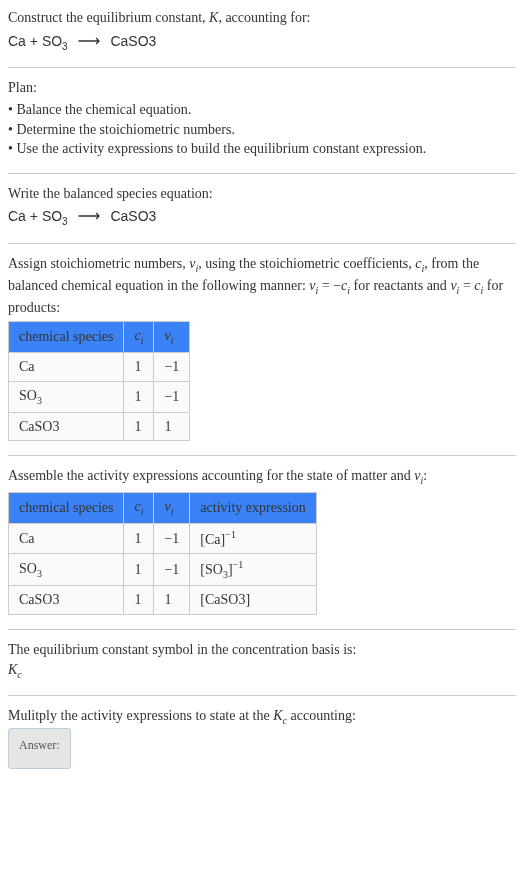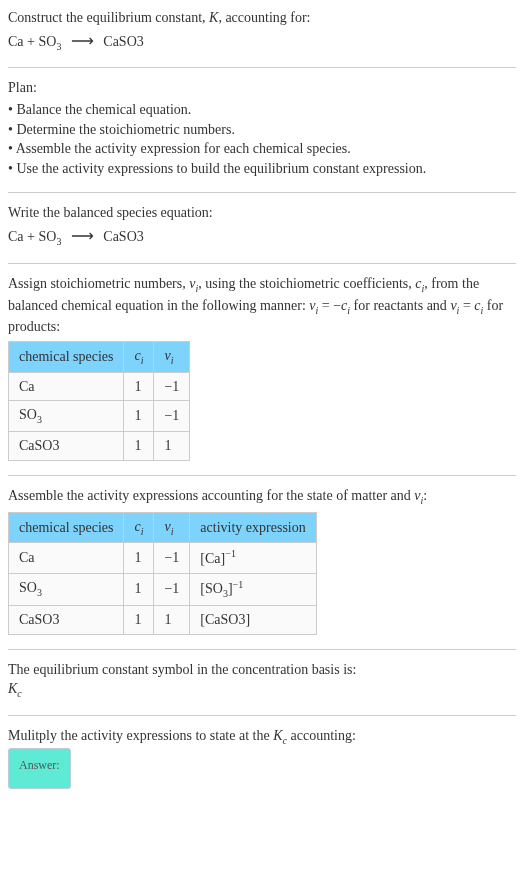--- a/index.html
+++ b/index.html
@@ -13,21 +13,21 @@
   }
   .section {
     margin-bottom: 14px;
   }
   hr {
     border: none;
     border-top: 1px solid #ccc;
     margin: 10px 0;
   }
   .equation {
-    font-family: Liberation Serif, serif;
+    font-family: Liberation Sans, sans-serif;
     margin: 2px 0 6px 0;
   }
   .sub {
     vertical-align: sub;
     font-size: 10px;
   }
   .sup {
     vertical-align: super;
     font-size: 10px;
   }
@@ -52,24 +52,24 @@
     margin-top: 4px;
   }
   table.data th, table.data td {
     border: 1px solid #ccc;
     padding: 4px 10px;
     text-align: left;
     font-weight: normal;
     background: #fafafa;
   }
   table.data th {
-    background: #7dd3fc;
+    background: #3b82f6;
   }
   .answer-box {
-    background: #5eead4;
+    background: #e5e5e5;
     border: 1px solid #bcd;
     border-radius: 3px;
     padding: 8px 10px;
     display: inline-block;
   }
   .answer-label {
     font-size: 12px;
     color: #555;
     margin-bottom: 6px;
   }
@@ -101,21 +101,20 @@
   </div>
 </div>
 
 <hr>
 
 <div class="section">
   <div>Plan:</div>
   <ul class="plan">
     <li>Balance the chemical equation.</li>
     <li>Determine the stoichiometric numbers.</li>
-    <li>Assemble the activity expression for each chemical species.</li>
     <li>Use the activity expressions to build the equilibrium constant expression.</li>
   </ul>
 </div>
 
 <hr>
 
 <div class="section">
   <div>Write the balanced species equation:</div>
   <div class="equation">
     <span>Ca</span><span> + </span><span>SO</span><span class="sub">3</span>

